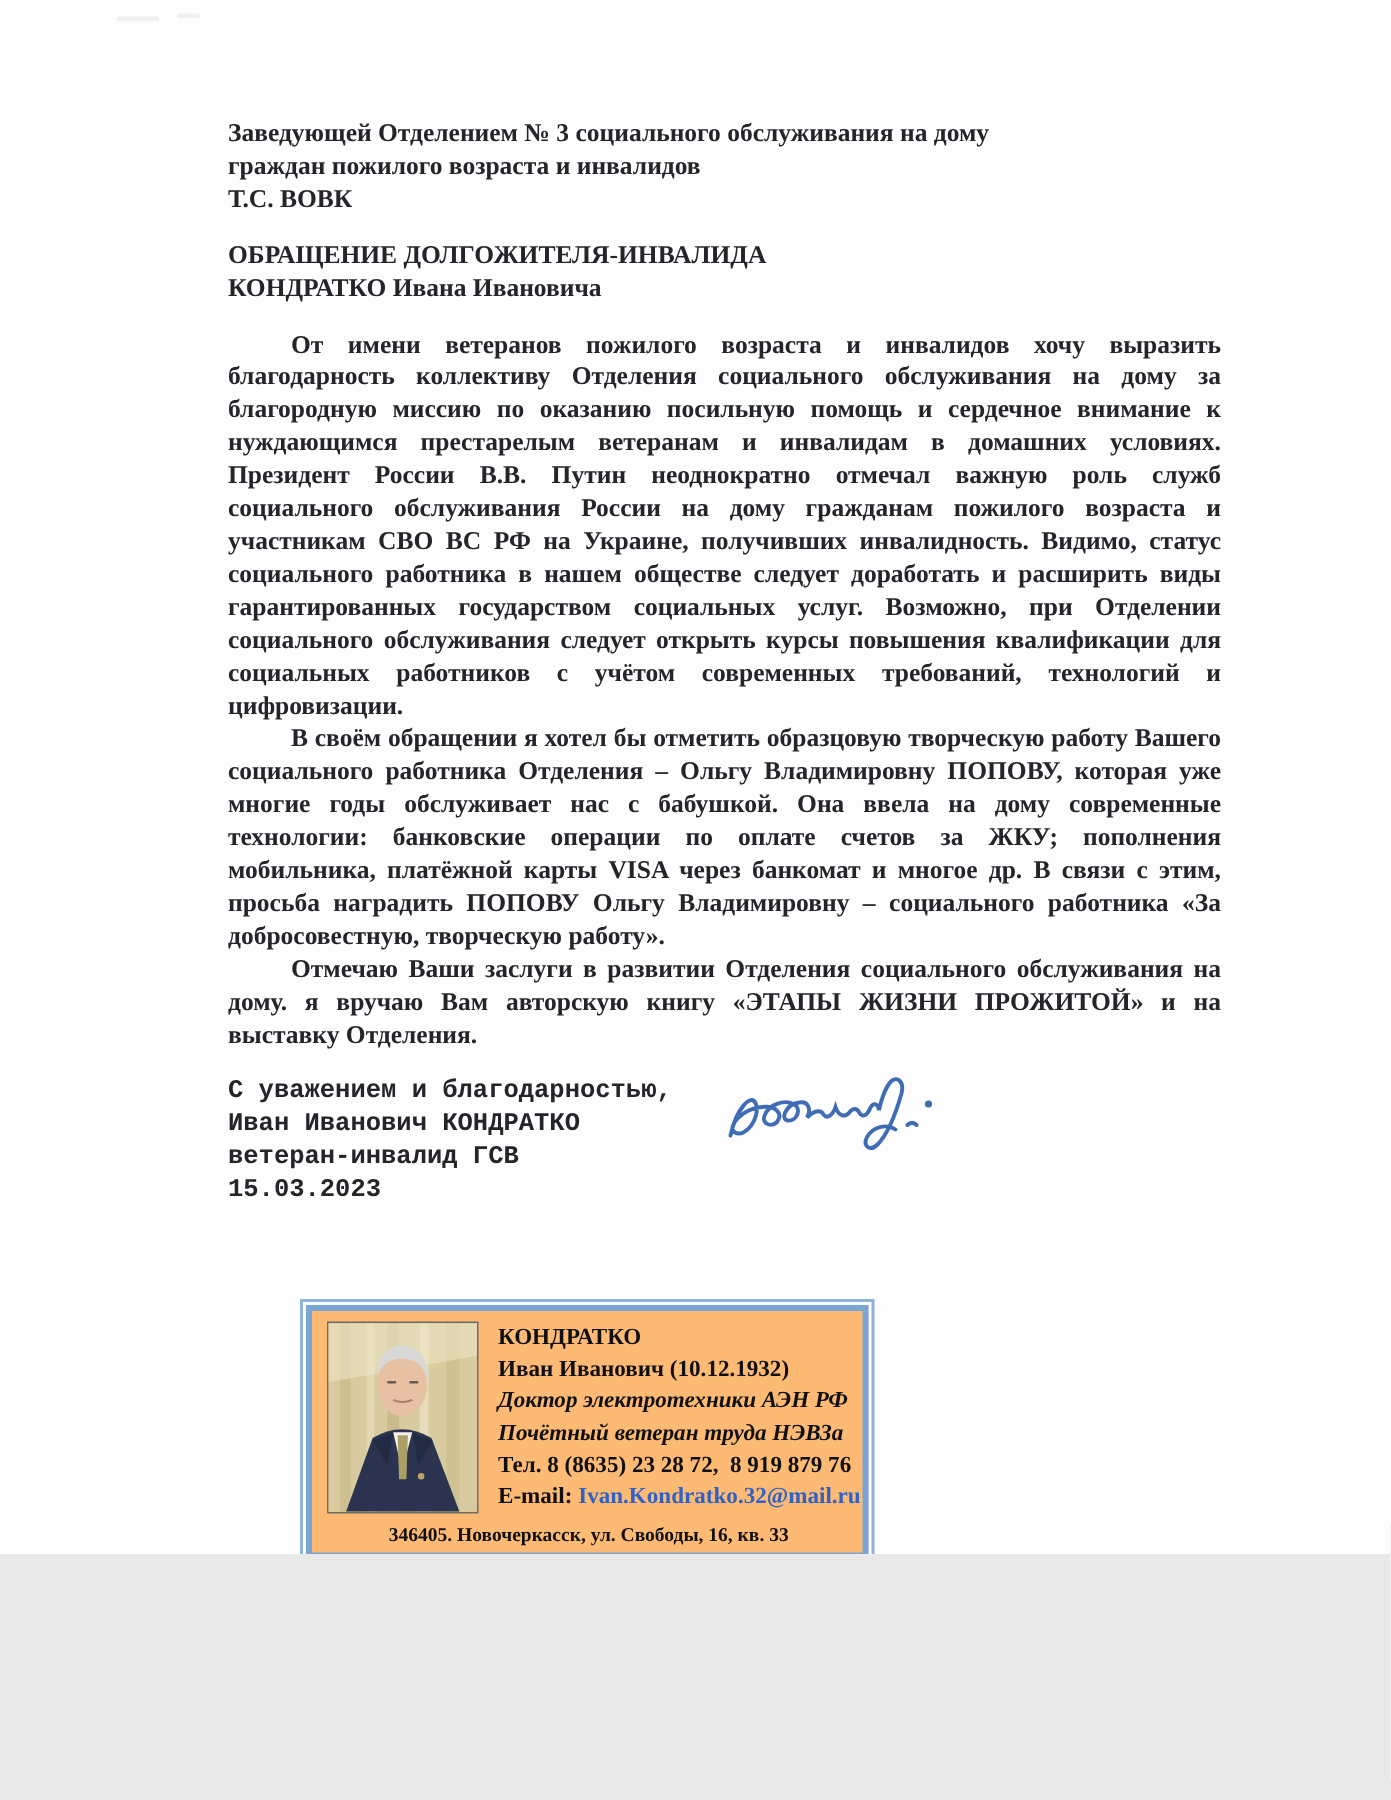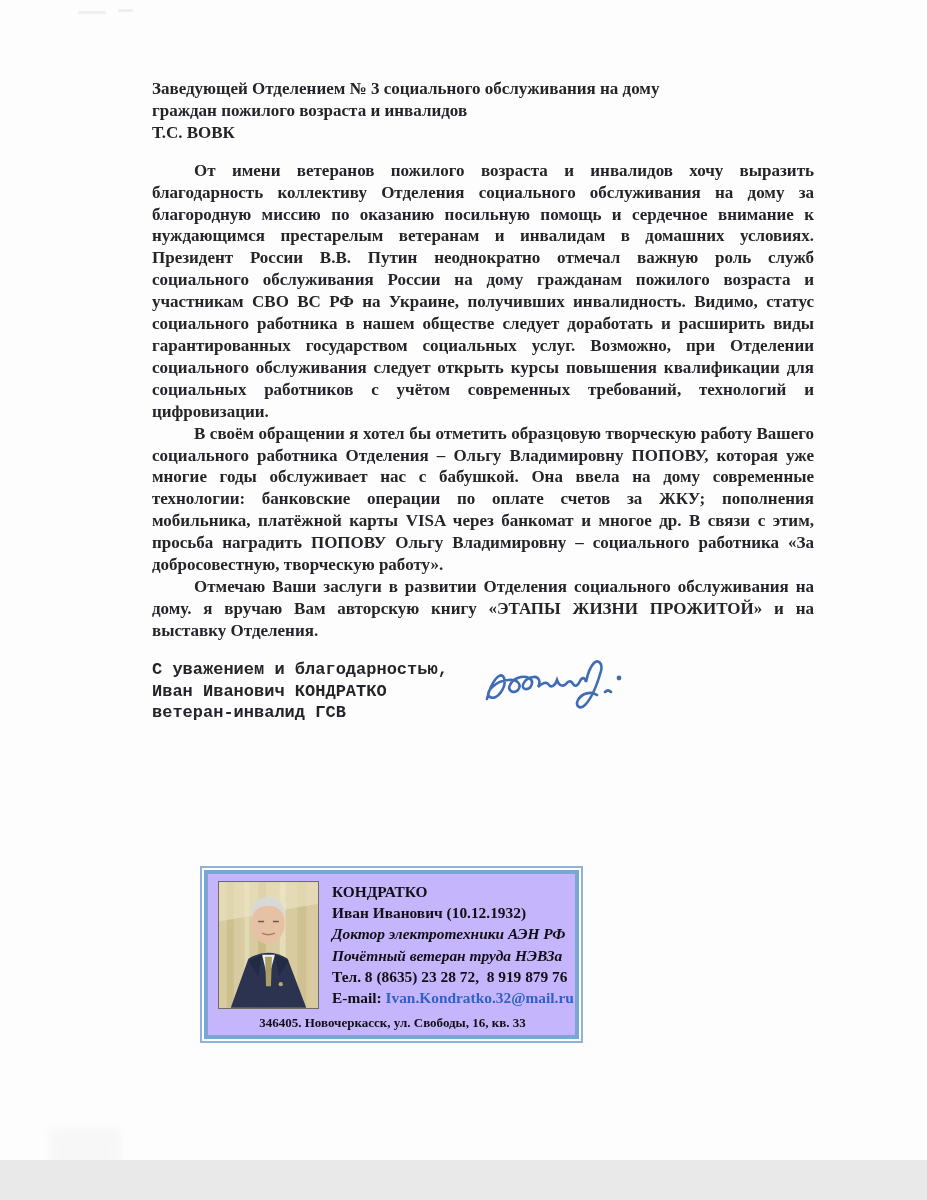--- a/index.html
+++ b/index.html
@@ -1,19 +1,19 @@
 <!DOCTYPE html>
 <html lang="ru"><head>
 <meta charset="utf-8">
 <style>
   * { margin:0; padding:0; box-sizing:border-box; }
   html,body { background:#e9e9e9; }
   .page {
     position:relative;
-    width:927px; height:1160px;
+    width:927px; height:1036px;
     margin:0 auto;
     background:#fdfdfd;
     overflow:hidden;
     font-family:"Liberation Serif","DejaVu Serif",serif;
     font-weight:bold;
     color:#24242a;
   }
   .letter {
     position:absolute;
     left:152px; top:78px;
@@ -44,21 +44,21 @@
     position:absolute;
     left:200px; top:866px;
     width:383px; height:177px;
     border:2px solid #8fb2da;
     background:#ffffff;
     padding:2px;
   }
   .card-inner {
     width:100%; height:100%;
     border:4px solid #7aa6d6;
-    background:#c4b5fd;
+    background:#fdba74;
     padding:7px 8px 4px 10px;
     display:flex;
     flex-direction:column;
   }
   .card-main { display:flex; flex:1; }
   .card-photo {
     width:101px; height:128px;
     border:1px solid #6b6b6b;
     flex:none;
   }
@@ -94,33 +94,36 @@
 
   <div class="letter">
 
     <div class="recipient-block">
       <div>Заведующей Отделением № 3 социального обслуживания на дому</div>
       <div>граждан пожилого возраста и инвалидов</div>
       <div>Т.С. ВОВК</div>
     </div>
 
     <div class="subject-block">
+      <div>ОБРАЩЕНИЕ ДОЛГОЖИТЕЛЯ-ИНВАЛИДА</div>
+      <div>КОНДРАТКО Ивана Ивановича</div>
     </div>
 
 
     <div class="body-text">
       <p>От имени ветеранов пожилого возраста и инвалидов хочу выразить благодарность коллективу Отделения социального обслуживания на дому за благородную миссию по оказанию посильную помощь и сердечное внимание к нуждающимся престарелым ветеранам и инвалидам в домашних условиях. Президент России В.В. Путин неоднократно отмечал важную роль служб социального обслуживания России на дому гражданам пожилого возраста и участникам СВО ВС РФ на Украине, получивших инвалидность. Видимо, статус социального работника в нашем обществе следует доработать и расширить виды гарантированных государством социальных услуг. Возможно, при Отделении социального обслуживания следует открыть курсы повышения квалификации для социальных работников с учётом современных требований, технологий и цифровизации.</p>
       <p>В своём обращении я хотел бы отметить образцовую творческую работу Вашего социального работника Отделения – Ольгу Владимировну ПОПОВУ, которая уже многие годы обслуживает нас с бабушкой. Она ввела на дому современные технологии: банковские операции по оплате счетов за ЖКУ; пополнения мобильника, платёжной карты VISA через банкомат и многое др. В связи с этим, просьба наградить ПОПОВУ Ольгу Владимировну – социального работника «За добросовестную, творческую работу».</p>
       <p>Отмечаю Ваши заслуги в развитии Отделения социального обслуживания на дому. я вручаю Вам авторскую книгу «ЭТАПЫ ЖИЗНИ ПРОЖИТОЙ» и на выставку Отделения.</p>
     </div>
 
     <div class="closing-block">
       <div>С уважением и благодарностью,</div>
       <div>Иван Иванович КОНДРАТКО</div>
       <div>ветеран-инвалид ГСВ</div>
+      <div>15.03.2023</div>
 
       <svg class="signature-svg" viewBox="0 0 160 78" aria-hidden="true">
         <path d="M10 52 C14 34 24 23 27 31 C30 40 20 54 13 50 C7 46 18 34 31 33 C41 32 45 38 41 43 C37 47 30 44 33 38 C36 31 46 28 52 31 C58 34 54 43 48 42 C43 41 47 31 56 30 C62 29 64 35 61 40 C65 36 70 34 72 38 C74 41 78 39 80 33 C82 39 86 40 89 37 C91 34 94 33 96 37 C98 40 101 39 103 34 C105 30 108 30 109 35 C110 30 113 20 117 16 C121 12 126 16 124 24 C120 38 114 52 108 58 C103 63 98 59 101 53 C105 46 114 44 120 48 M128 45 C130 43 132 43 134 45" fill="none" stroke="#3f6cb5" stroke-width="2.6" stroke-linecap="round"></path>
         <circle cx="142" cy="31" r="2.4" fill="#3f6cb5"></circle>
       </svg>
     </div>
 
   </div>
 
   <div class="card">

